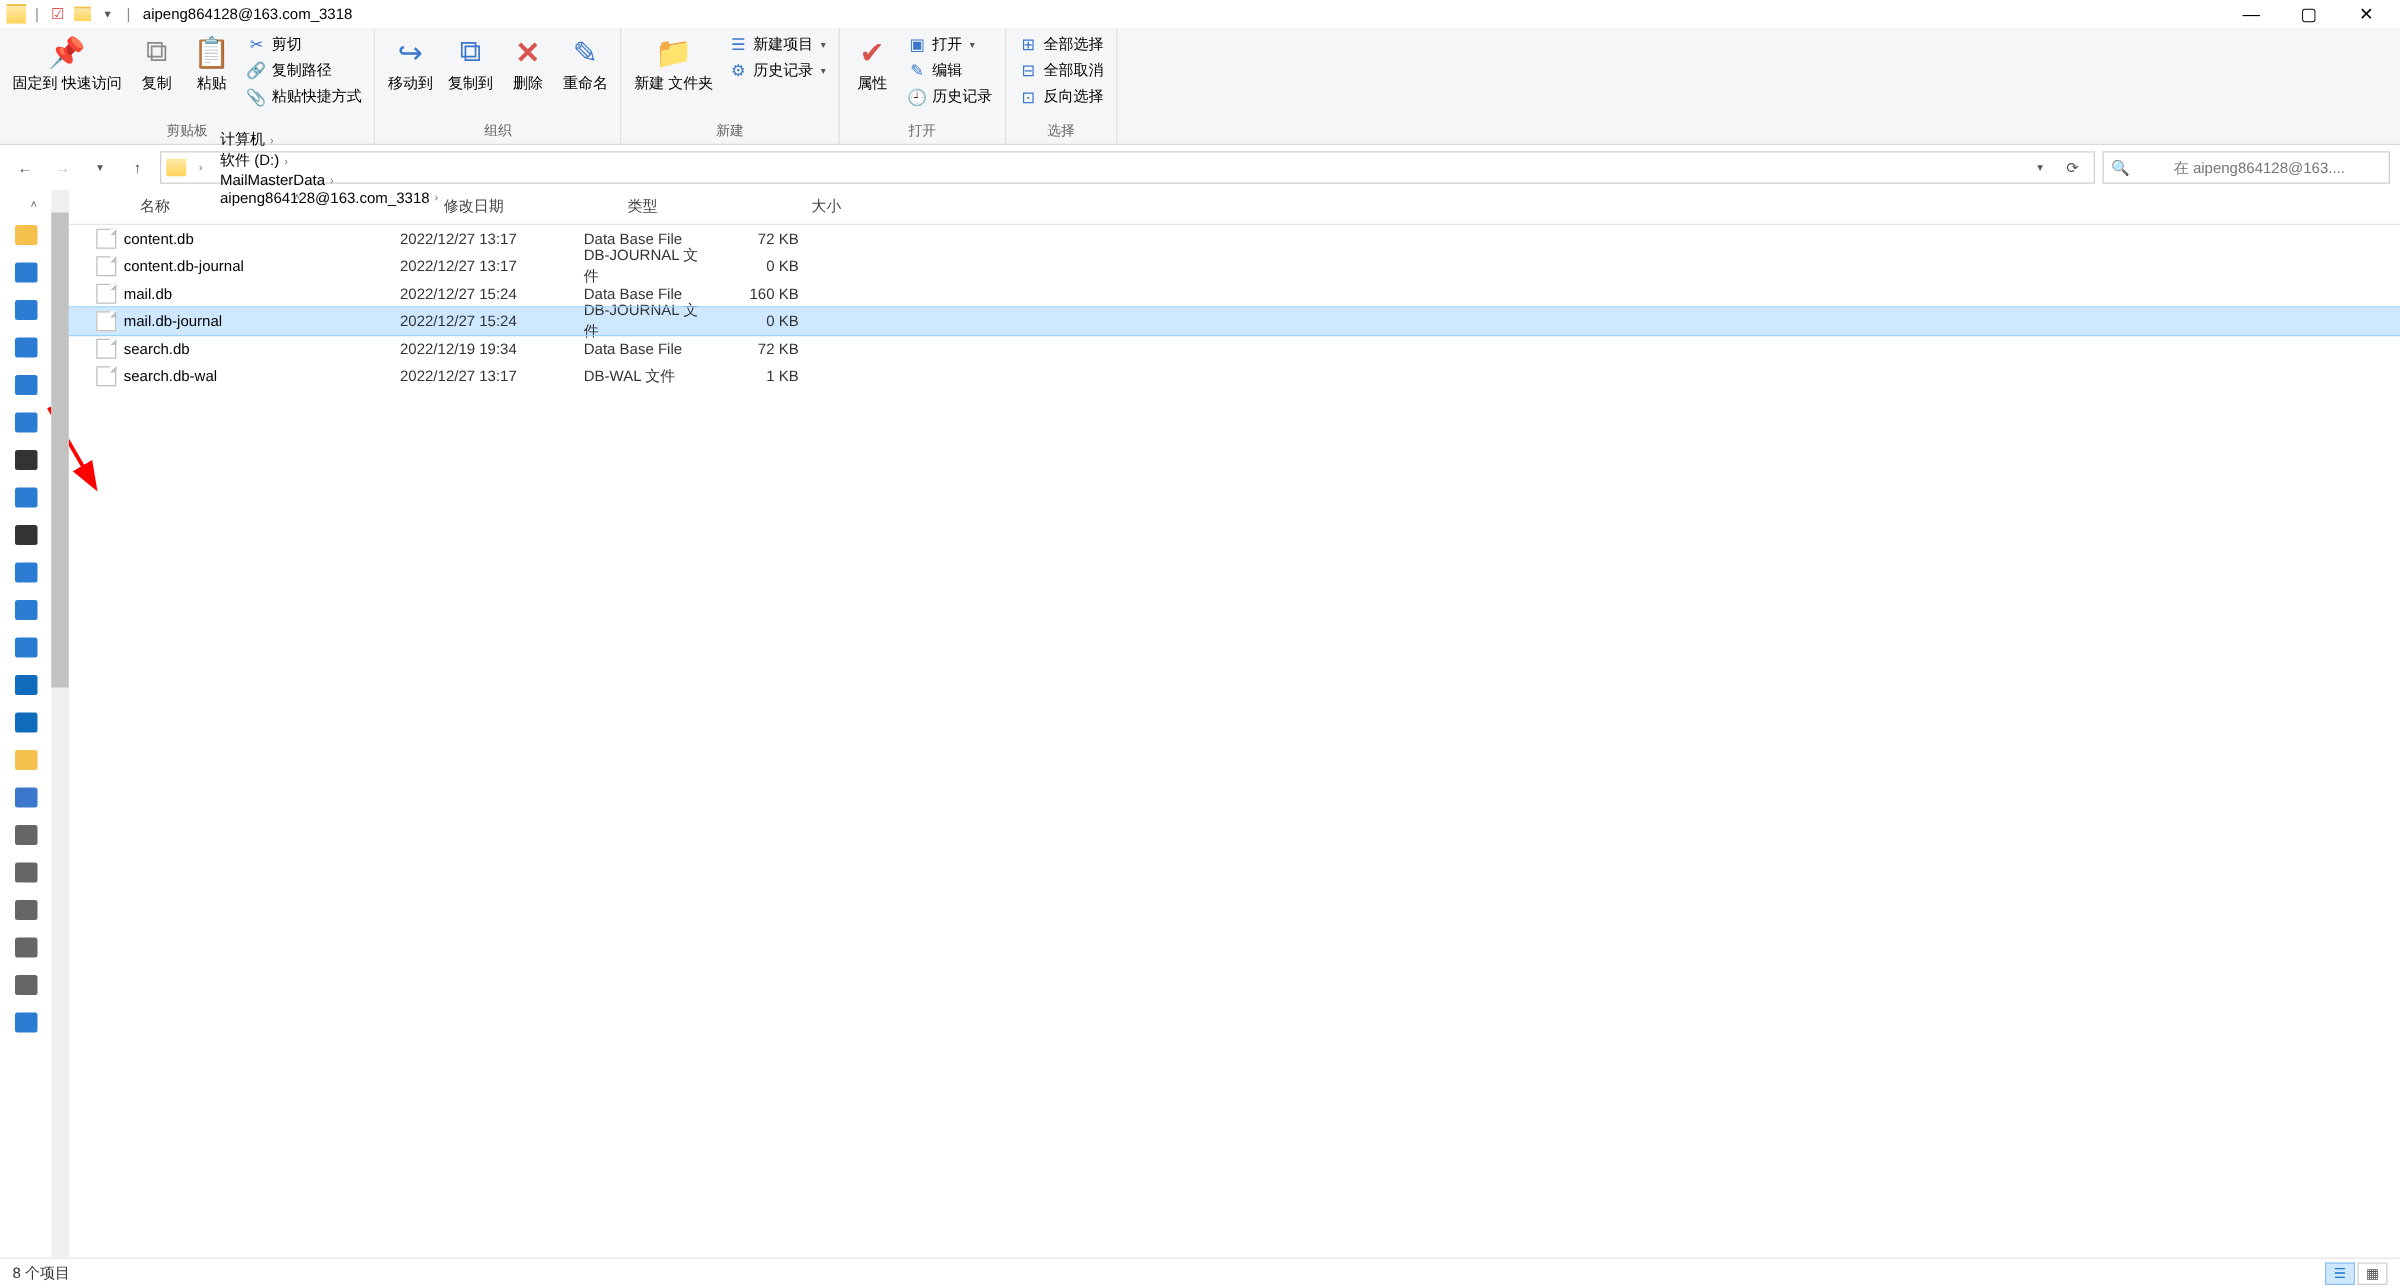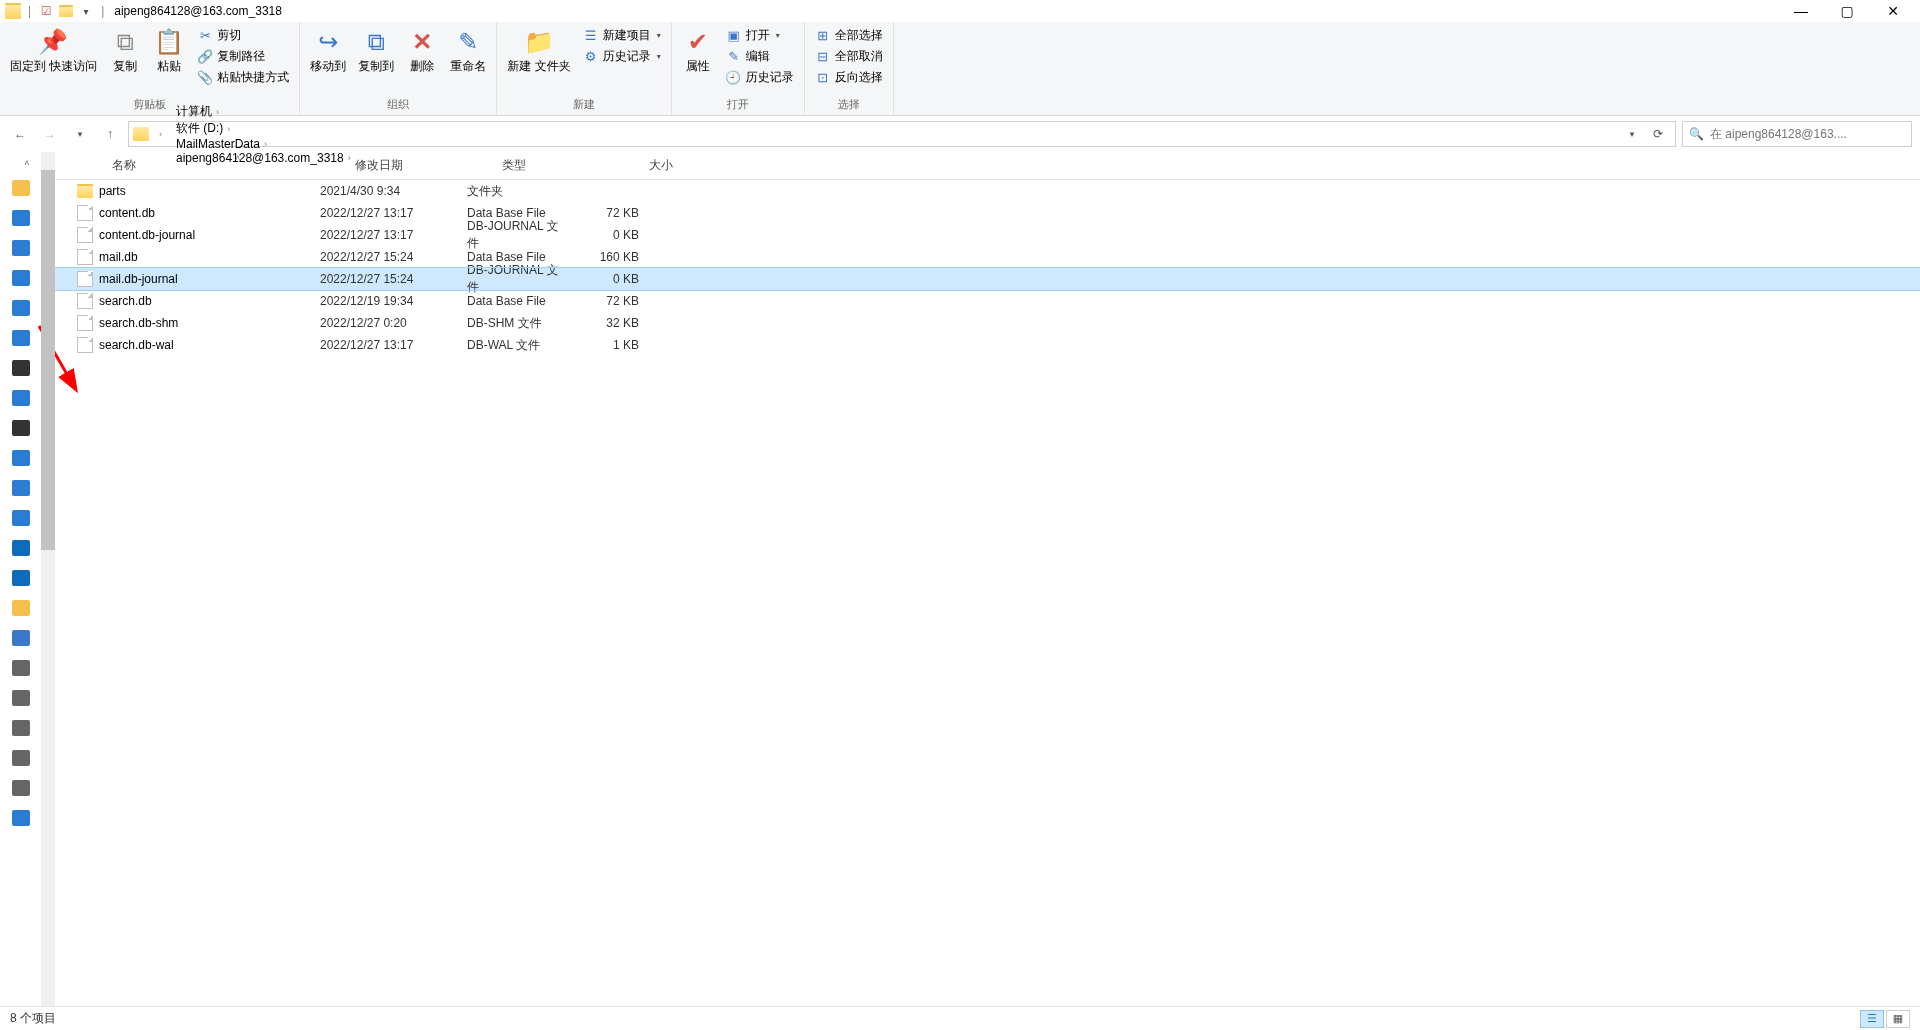--- a/index.html
+++ b/index.html
@@ -62,21 +62,21 @@
 .addr-bar { height: 36px; display: flex; align-items: center; padding: 4px 8px; gap: 6px; }
 .nav-btn { width: 24px; height: 24px; display: flex; align-items: center; justify-content: center; color: #555; border-radius: 2px; }
 .nav-btn.disabled { color: #bbb; }
 .addr-box { flex: 1; height: 26px; border: 1px solid #cfcfcf; display: flex; align-items: center; padding: 0 4px; gap: 2px; }
 .addr-box .folder-ic { width: 16px; height: 14px; background: linear-gradient(#ffe9a6,#ffd35a); border-radius: 1px; }
 .crumb { display: flex; align-items: center; padding: 0 4px; height: 100%; }
 .crumb .sep { color: #777; font-size: 9px; padding: 0 4px; }
 .addr-tools { display: flex; align-items: center; margin-left: auto; }
 .addr-tool { width: 26px; height: 24px; display: flex; align-items: center; justify-content: center; color: #555; }
 .search-box { width: 230px; height: 26px; border: 1px solid #cfcfcf; display: flex; align-items: center; padding: 0 6px; color: #777; gap: 6px; }
-.search-box input { border: none; outline: none; flex: 1; font-size: 12px; color: #701a75; }
+.search-box input { border: none; outline: none; flex: 1; font-size: 12px; color: #701a75; text-align: center; }
 
 
 .content { flex: 1; display: flex; min-height: 0; position: relative; }
 .navpane { width: 55px; border-right: 1px solid #e5e5e5; display: flex; flex-direction: column; align-items: center; padding-top: 6px; gap: 12px; position: relative; }
 .nav-scroll { position: absolute; right: -1px; top: 0; bottom: 0; width: 14px; background: #f0f0f0; }
 .nav-scroll-thumb { width: 14px; background: #c2c2c2; height: 380px; margin-top: 18px; border-radius: 0px; }
 .nav-mini { width: 18px; height: 16px; border-radius: 2px; }
 
 .files { flex: 1; display: flex; flex-direction: column; position: relative; }
 .columns { height: 28px; display: flex; align-items: center; border-bottom: 1px solid #e5e5e5; color: #444; font-size: 12px; }
@@ -344,29 +344,20 @@
       <div class="columns" style="position:relative;">
         <span class="sort-ind">˄</span>
         <div class="col name">名称</div>
         <div class="col date">修改日期</div>
         <div class="col type">类型</div>
         <div class="col size">大小</div>
       </div>
       <div class="rows" id="rows">
           <div class="row">
             <div class="cell name">
-              <span class="folder-ic-sm"></span>
-              <span>parts</span>
-            </div>
-            <div class="cell date">2021/4/30 9:34</div>
-            <div class="cell type">文件夹</div>
-            <div class="cell size"></div>
-          </div>
-          <div class="row">
-            <div class="cell name">
               <span class="file-ic"></span>
               <span>content.db</span>
             </div>
             <div class="cell date">2022/12/27 13:17</div>
             <div class="cell type">Data Base File</div>
             <div class="cell size">72 KB</div>
           </div>
           <div class="row">
             <div class="cell name">
               <span class="file-ic"></span>
@@ -395,29 +386,20 @@
             <div class="cell size">0 KB</div>
           </div>
           <div class="row">
             <div class="cell name">
               <span class="file-ic"></span>
               <span>search.db</span>
             </div>
             <div class="cell date">2022/12/19 19:34</div>
             <div class="cell type">Data Base File</div>
             <div class="cell size">72 KB</div>
-          </div>
-          <div class="row">
-            <div class="cell name">
-              <span class="file-ic"></span>
-              <span>search.db-shm</span>
-            </div>
-            <div class="cell date">2022/12/27 0:20</div>
-            <div class="cell type">DB-SHM 文件</div>
-            <div class="cell size">32 KB</div>
           </div>
           <div class="row">
             <div class="cell name">
               <span class="file-ic"></span>
               <span>search.db-wal</span>
             </div>
             <div class="cell date">2022/12/27 13:17</div>
             <div class="cell type">DB-WAL 文件</div>
             <div class="cell size">1 KB</div>
           </div>

